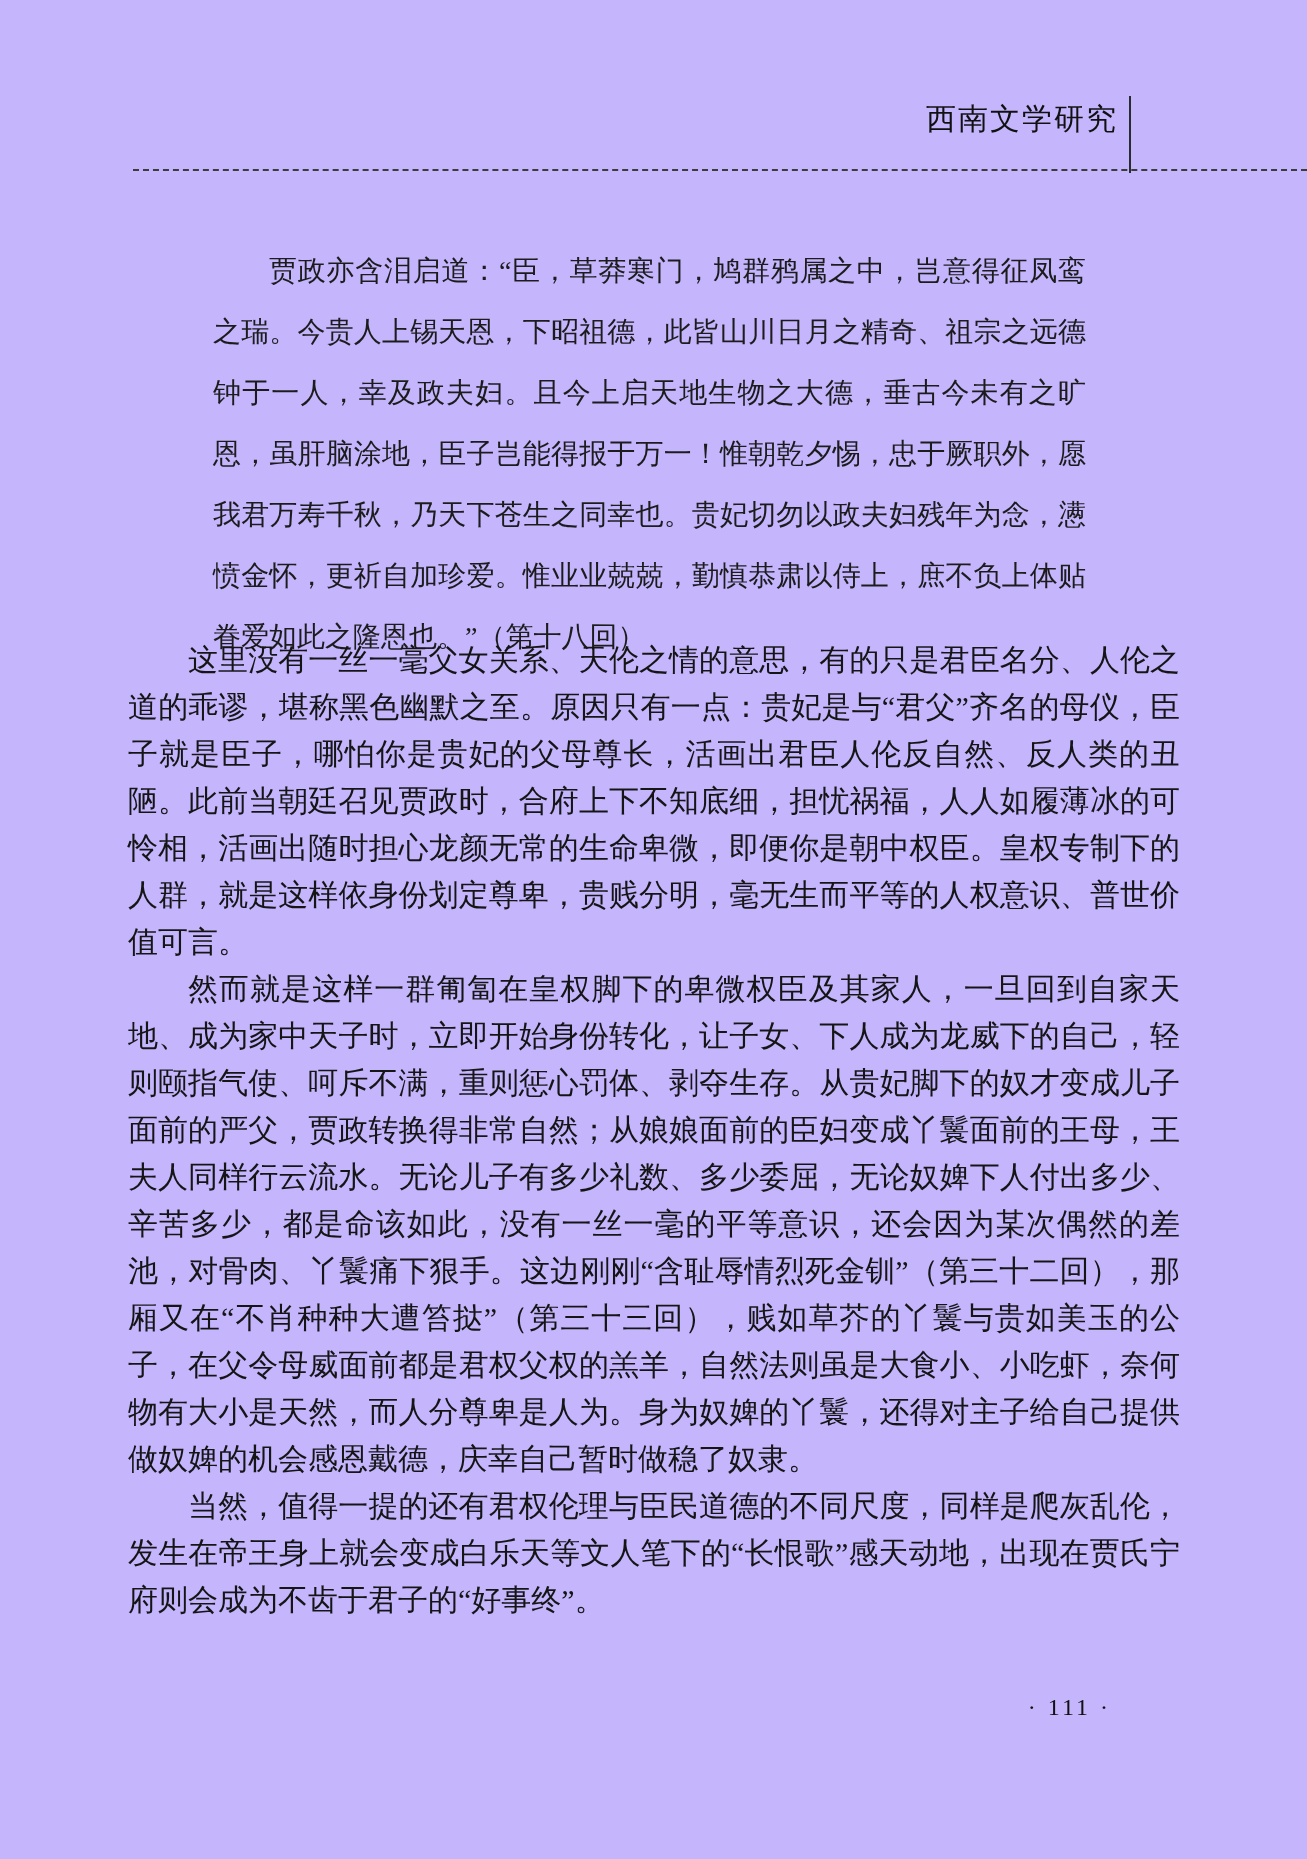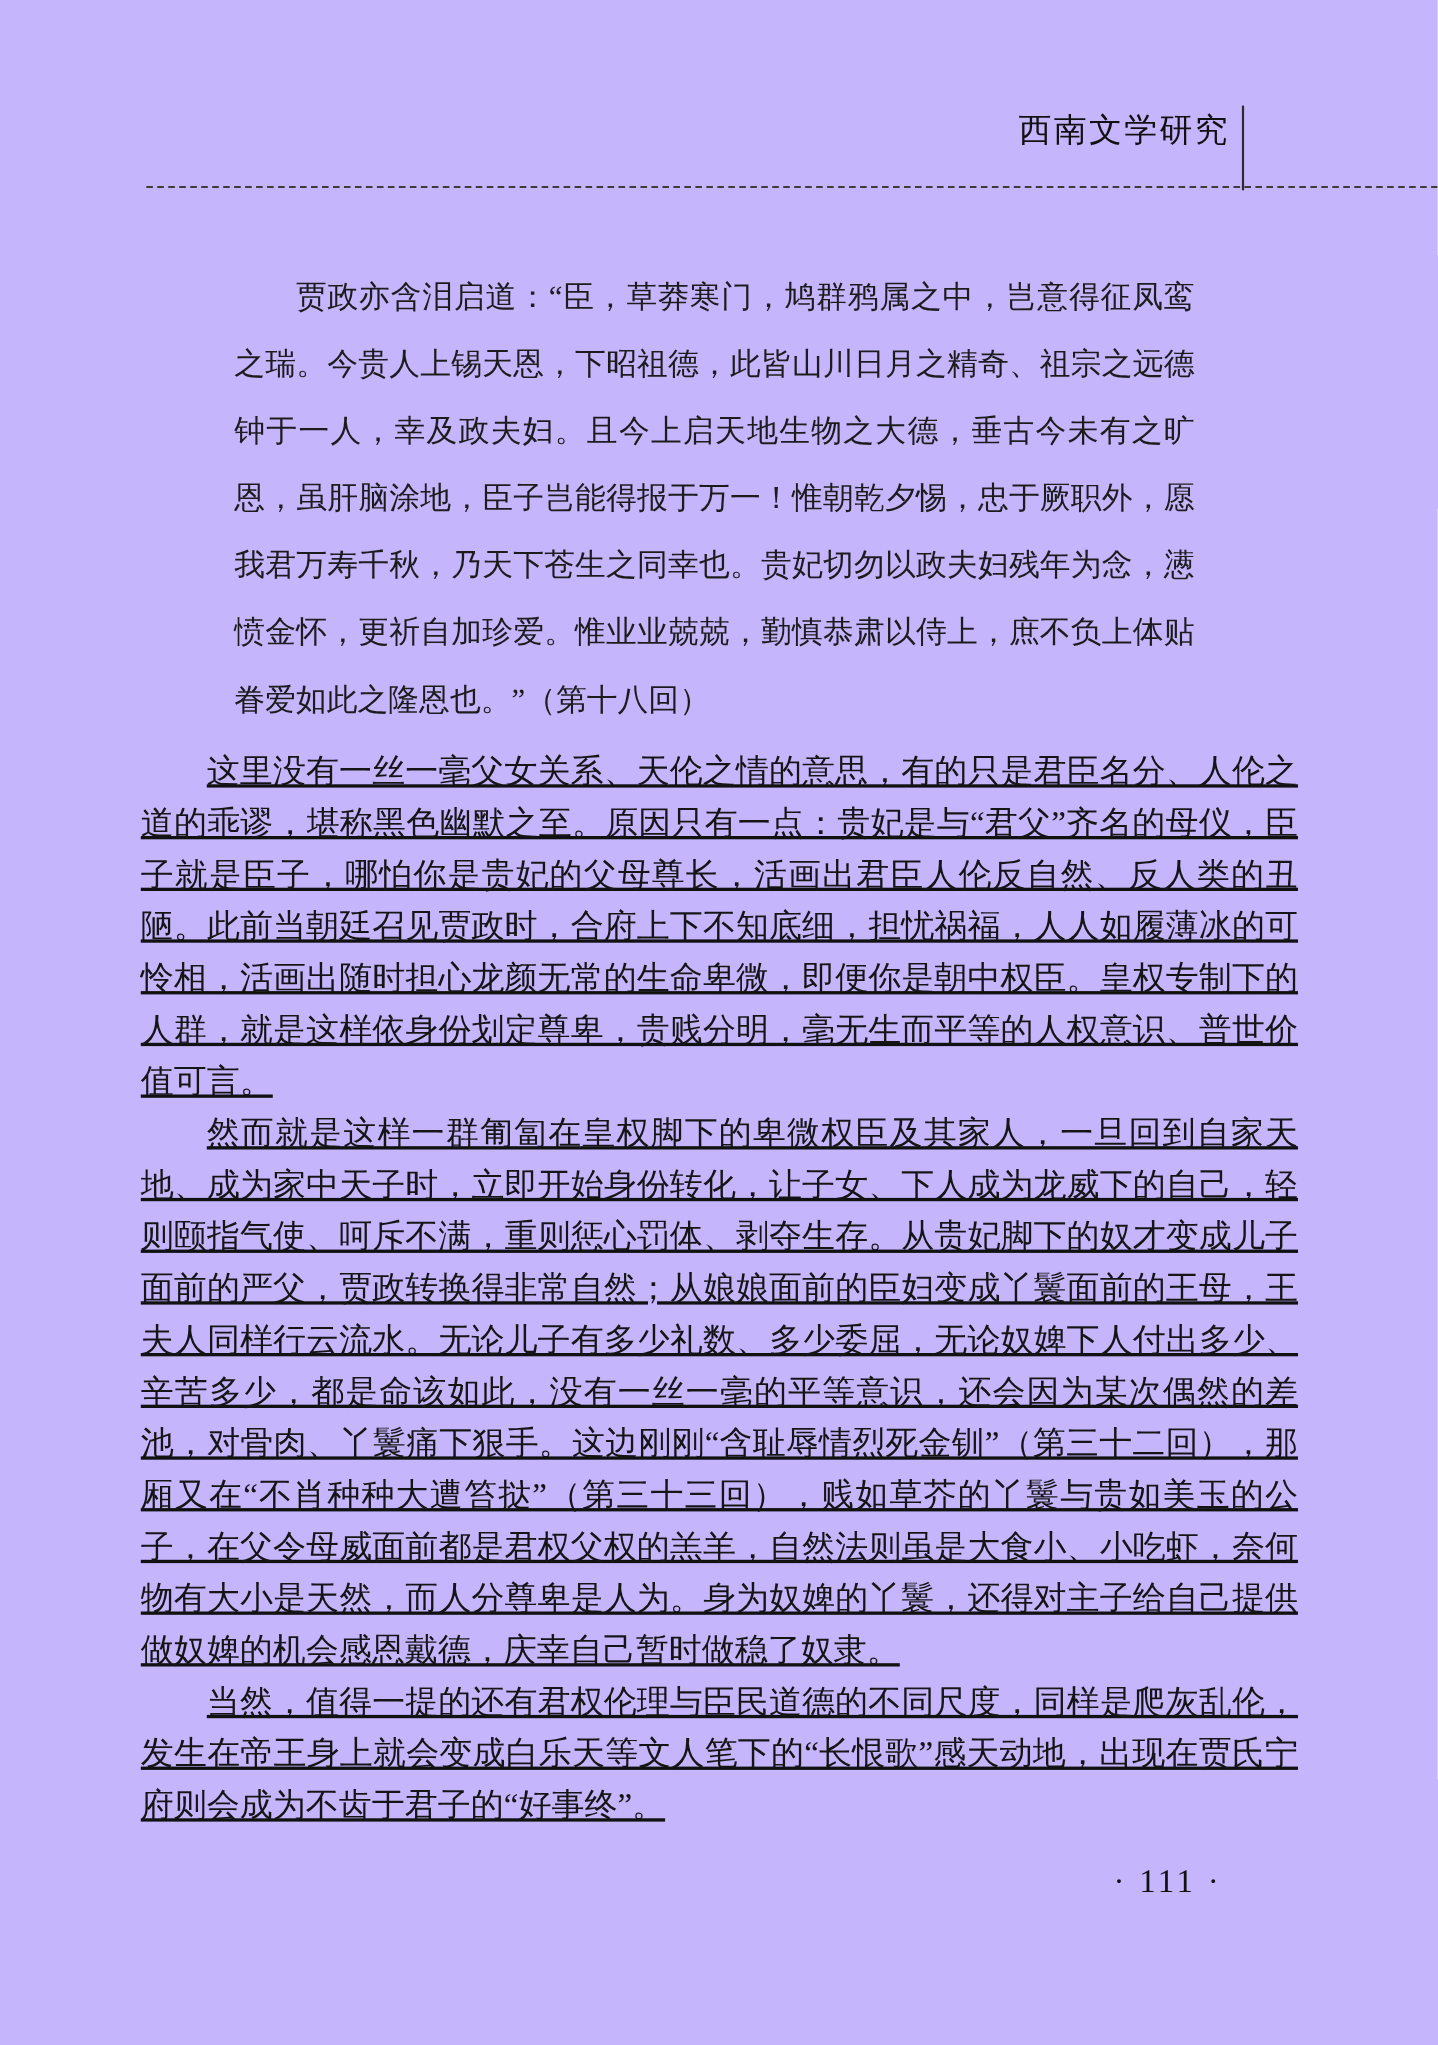--- a/index.html
+++ b/index.html
@@ -50,40 +50,39 @@
     font-size: 28px;
     line-height: 61px;
     text-align: justify;
     text-justify: inter-ideograph;
     text-indent: 2em;
     color: #1c1c1c;
   }
   
   .body-text {
     position: absolute;
-    top: 678px;
+    top: 636px;
     left: 128px;
     width: 1052px;
-    text-decoration: underline;
   }
   .body-text p {
     margin: 0;
     font-size: 30px;
     line-height: 47px;
     text-align: justify;
     text-justify: inter-ideograph;
     text-indent: 2em;
     color: #151515;
   }
   
   .page-number {
     position: absolute;
     top: 1694px;
     right: 196px;
-    font-size: 30px;
+    font-size: 24px;
     letter-spacing: 3px;
     color: #111;
     white-space: nowrap;
   }
 </style>
 </head>
 <body>
 
 <div class="page">
 

